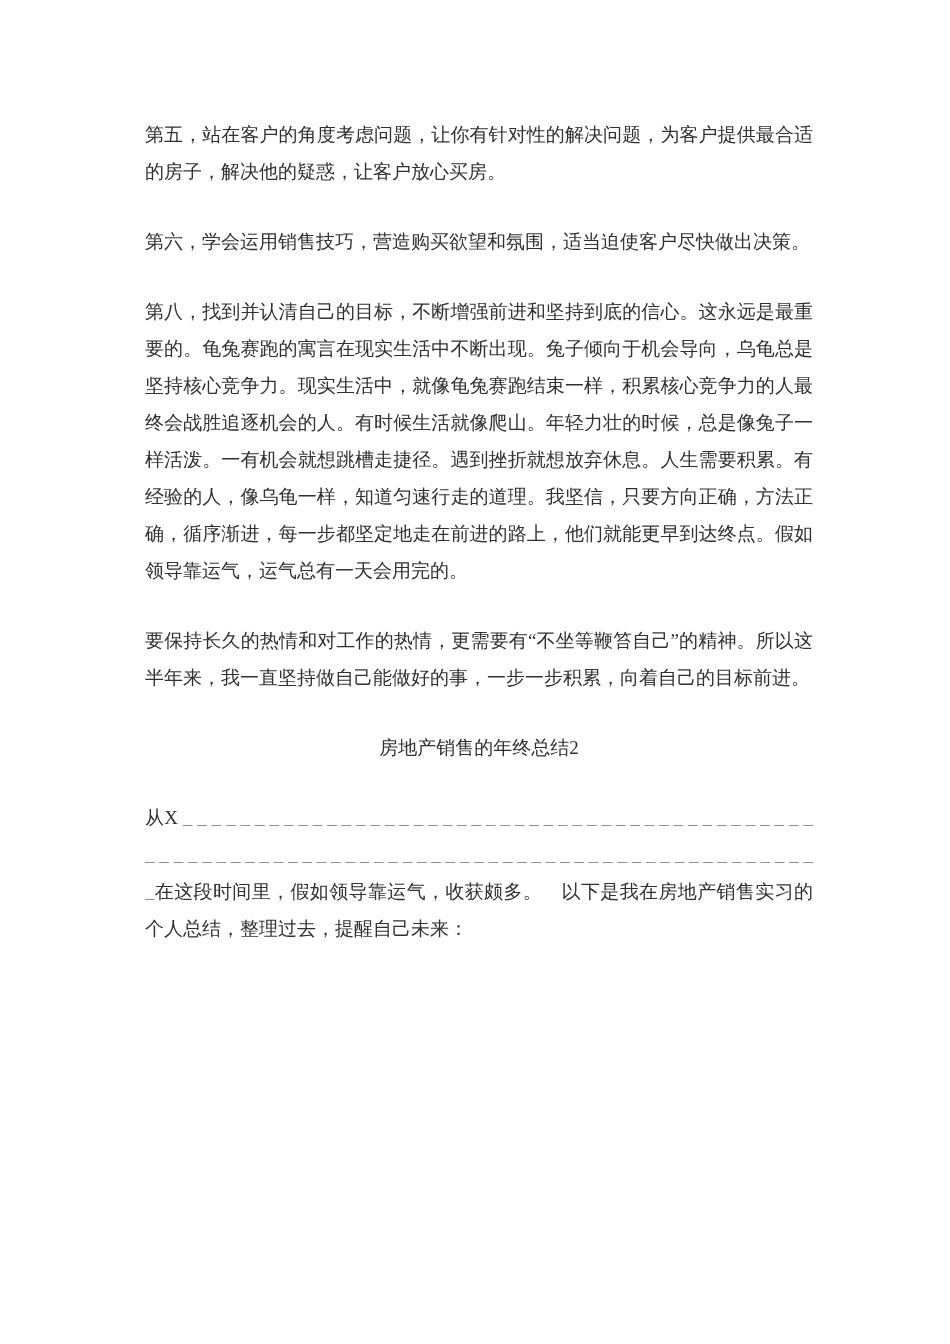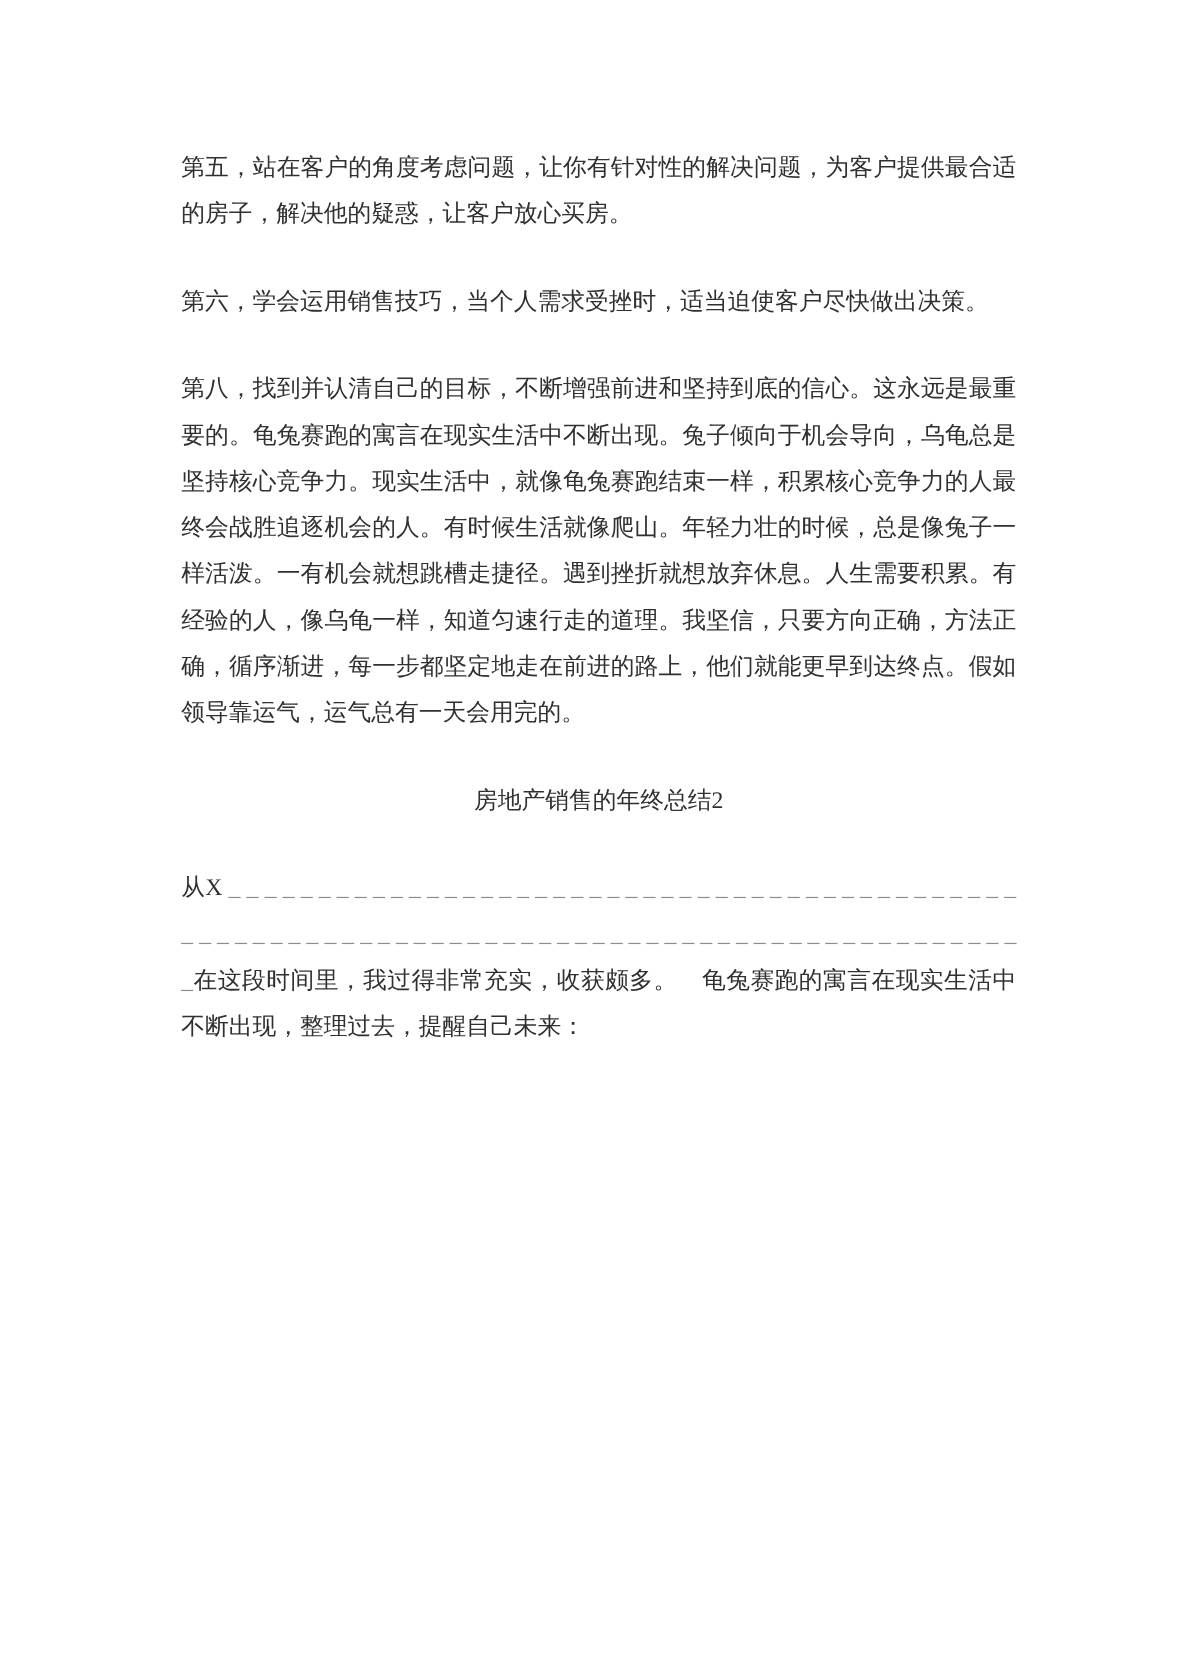--- a/index.html
+++ b/index.html
@@ -40,23 +40,24 @@
     color: #8c8c8c;
   }
 </style>
 </head>
 <body>
 
 <div class="page">
   <div class="content">
     <p class="para">第五，站在客户的角度考虑问题，让你有针对性的解决问题，为客户提供最合适的房子，解决他的疑惑，让客户放心买房。</p>
 
-    <p class="para single-line">第六，学会运用销售技巧，当个人需求受挫时，适当迫使客户尽快做出决策。</p>
+    <p class="para single-line">第六，学会运用销售技巧，营造购买欲望和氛围，适当迫使客户尽快做出决策。</p>
 
 
     <p class="para">第八，找到并认清自己的目标，不断增强前进和坚持到底的信心。这永远是最重要的。龟兔赛跑的寓言在现实生活中不断出现。兔子倾向于机会导向，乌龟总是坚持核心竞争力。现实生活中，就像龟兔赛跑结束一样，积累核心竞争力的人最终会战胜追逐机会的人。有时候生活就像爬山。年轻力壮的时候，总是像兔子一样活泼。一有机会就想跳槽走捷径。遇到挫折就想放弃休息。人生需要积累。有经验的人，像乌龟一样，知道匀速行走的道理。我坚信，只要方向正确，方法正确，循序渐进，每一步都坚定地走在前进的路上，他们就能更早到达终点。假如领导靠运气，运气总有一天会用完的。</p>
 
+    <p class="para">要保持长久的热情和对工作的热情，更需要有“不坐等鞭笞自己”的精神。所以这半年来，我一直坚持做自己能做好的事，一步一步积累，向着自己的目标前进。</p>
 
     <p class="para heading">房地产销售的年终总结2</p>
 
-    <p class="para"><span>从X </span><span class="blank-run">_ _ _ _ _ _ _ _ _ _ _ _ _ _ _ _ _ _ _ _ _ _ _ _ _ _ _ _ _ _ _ _ _ _ _ _ _ _ _ _ _ _ _ _ _ _ _ _ _ _ _ _ _ _ _ _ _ _ _ _ _ _ _ _ _ _ _ _ _ _ _ _ _ _ _ _ _ _ _ _ _ _ _ _ _ _ _ _ _ _ _ _</span><span>在这段时间里，我过得非常充实，收获颇多。　龟兔赛跑的寓言在现实生活中不断出现，整理过去，提醒自己未来：</span></p>
+    <p class="para"><span>从X </span><span class="blank-run">_ _ _ _ _ _ _ _ _ _ _ _ _ _ _ _ _ _ _ _ _ _ _ _ _ _ _ _ _ _ _ _ _ _ _ _ _ _ _ _ _ _ _ _ _ _ _ _ _ _ _ _ _ _ _ _ _ _ _ _ _ _ _ _ _ _ _ _ _ _ _ _ _ _ _ _ _ _ _ _ _ _ _ _ _ _ _ _ _ _ _ _</span><span>在这段时间里，假如领导靠运气，收获颇多。　以下是我在房地产销售实习的个人总结，整理过去，提醒自己未来：</span></p>
   </div>
 </div>
 
 </body></html>

